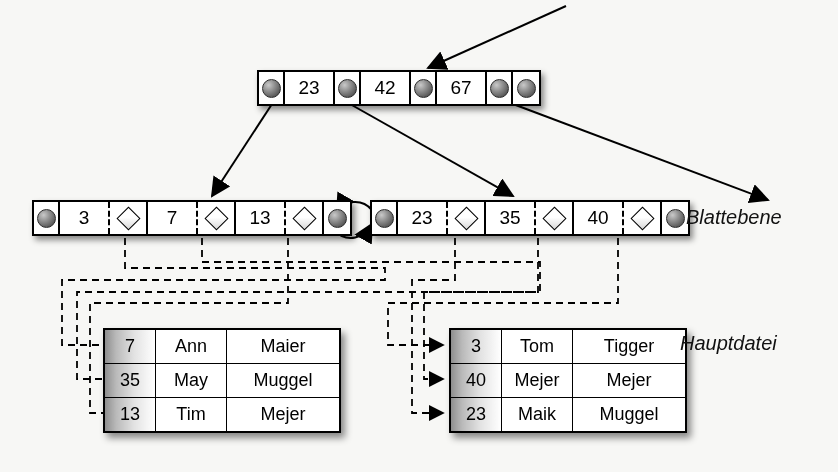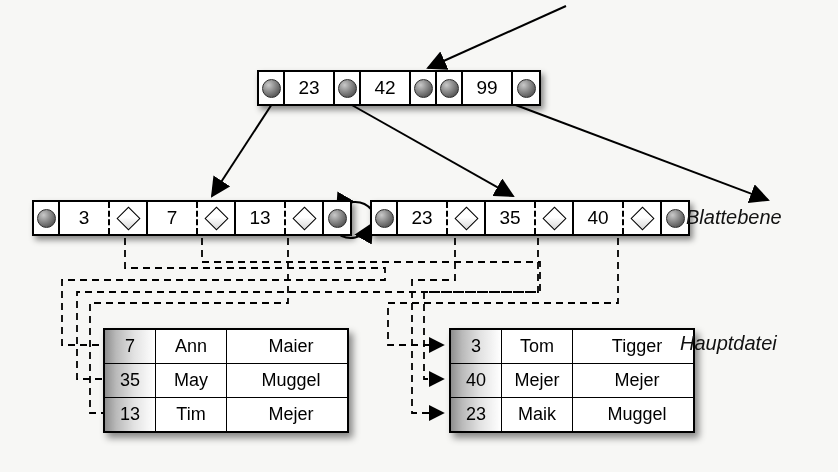--- a/index.html
+++ b/index.html
@@ -66,21 +66,21 @@
     height:33px;
     text-align:center;
     font-size:18px;
     padding:0;
   }
   .dtable td.kcol{
     width:50px;
     background:linear-gradient(90deg,#8e8e8e 0%,#b9b9b9 22%,#e2e2e2 58%,#ffffff 100%);
   }
   .dtable td.c2{width:70px;}
-  .dtable td.c3{width:112px;padding-left:8px;}
+  .dtable td.c3{width:112px;}
 
   
   .caption{
     position:absolute;
     font-family:"Liberation Sans", sans-serif;
     font-style:italic;
     font-size:20px;
     color:#111;
     white-space:nowrap;
     z-index:7;
@@ -140,24 +140,24 @@
         <div class="ball"></div>
       </div>
     <div class="cell keycell key">23</div>
     <div class="cell ptr">
         <div class="ball"></div>
       </div>
     <div class="cell keycell key">42</div>
     <div class="cell ptr">
         <div class="ball"></div>
       </div>
-    <div class="cell ptr">
-        <div class="ball"></div>
-      </div>
-    <div class="cell keycell key">99</div>
+    <div class="cell keycell key">67</div>
+    <div class="cell ptr">
+        <div class="ball"></div>
+      </div>
     <div class="cell ptr">
         <div class="ball"></div>
       </div>
   </div>
 
   <div class="node" id="leafL" style="left:32px;top:200px;height:36px;">
     <div class="cell ptr">
         <div class="ball"></div>
       </div>
     <div class="cell keycell key dashed-sep">3</div>

